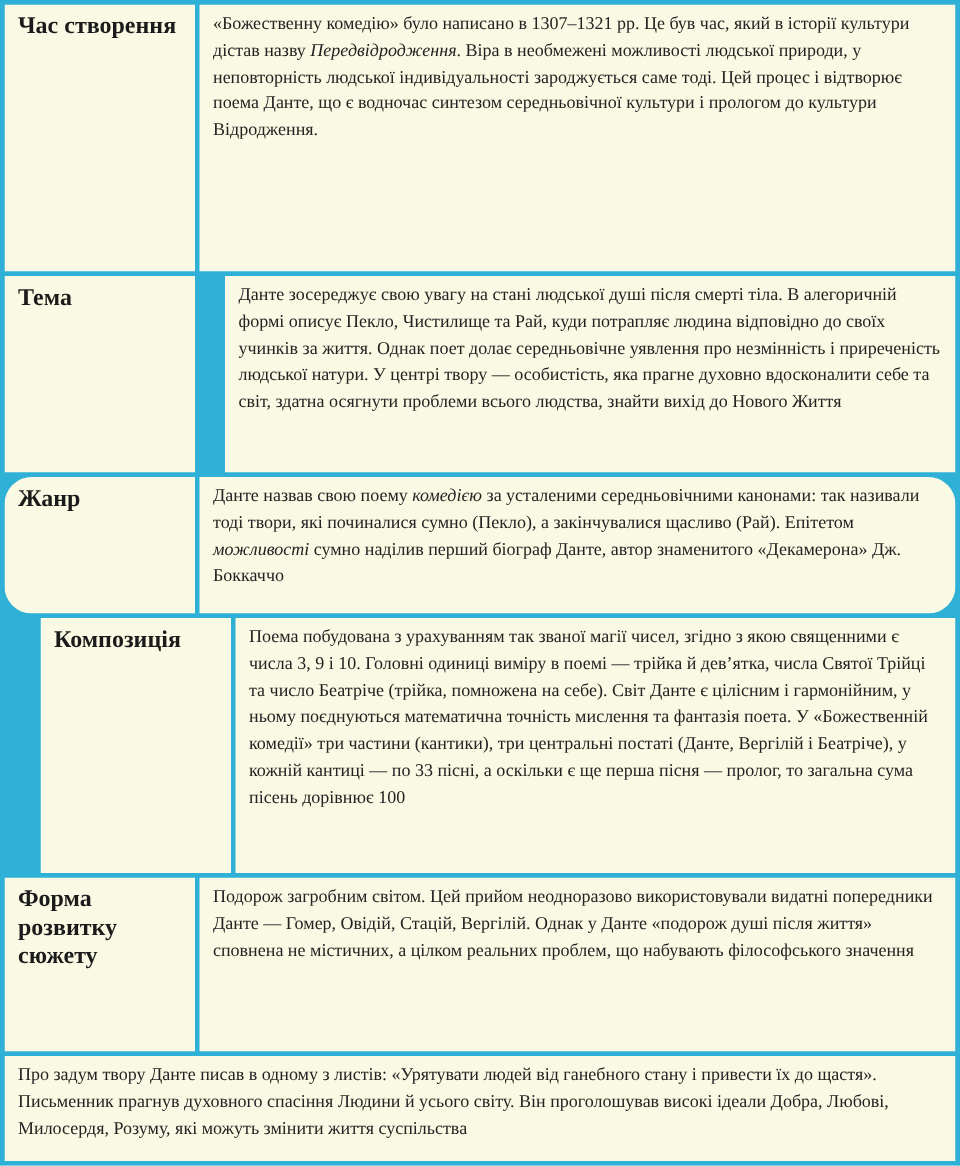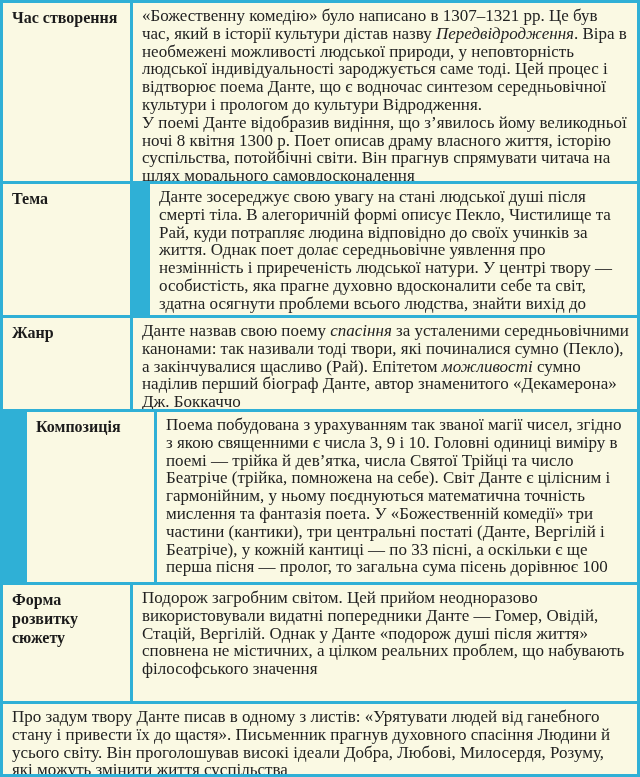--- a/index.html
+++ b/index.html
@@ -19,21 +19,21 @@
     gap: 3px;
   }
   .row {
     display: flex;
     gap: 3px;
     flex-shrink: 0;
     overflow: hidden;
   }
   .row:nth-child(1) { height: 178px; }
   .row:nth-child(2) { height: 131px; gap: 20px; }
-  .row:nth-child(3) { height: 91px;  }
+  .row:nth-child(3) { height: 91px; border-radius: 18px;  }
   .row:nth-child(4) { height: 170px; margin-left: 24px; }
   .row:nth-child(5) { height: 116px;  }
   .row:nth-child(6) { flex: 1; }
   .cell {
     background: #faf9e3;
     box-sizing: border-box;
     overflow: hidden;
     color: #222222;
   }
   .cell-label {
@@ -41,50 +41,49 @@
     flex-shrink: 0;
     padding: 5px 6px 5px 9px;
     font-weight: bold;
     font-size: 16px;
     line-height: 19px;
     color: #1b1b1b;
   }
   .cell-content {
     flex: 1;
     padding: 4px 8px 4px 9px;
-    font-size: 17px;
+    font-size: 12px;
     line-height: 17.8px;
     text-align: left;
   }
   .cell-content p {
     margin: 0;
   }
   .it { font-style: italic; }
 </style>
 </head>
 <body>
 
 <div class="table" id="table">
     <div class="row">
       <div class="cell cell-label">Час створення</div>
       <div class="cell cell-content">
         <p><span>«Божественну комедію» було написано в 1307–1321 рр. Це був час, який в історії культури дістав назву </span><span class="it">Передвідродження</span><span>. Віра в необмежені можливості людської природи, у неповторність людської індивідуальності зароджується саме тоді. Цей процес і відтворює поема Данте, що є водночас синтезом середньовічної культури і прологом до культури Відродження.</span></p>
-        <p><span>У поемі Данте відобразив видіння, що з’явилось йому великодньої ночі 8 квітня 1300 р. Поет описав драму власного життя, історію суспільства, потойбічні світи. Він прагнув спрямувати читача на шлях морального самовдосконалення</span></p>
       </div>
     </div>
     <div class="row">
       <div class="cell cell-label">Тема</div>
       <div class="cell cell-content">
         <p><span>Данте зосереджує свою увагу на стані людської душі після смерті тіла. В алегоричній формі описує Пекло, Чистилище та Рай, куди потрапляє людина відповідно до своїх учинків за життя. Однак поет долає середньовічне уявлення про незмінність і приреченість людської натури. У центрі твору — особистість, яка прагне духовно вдосконалити себе та світ, здатна осягнути проблеми всього людства, знайти вихід до Нового Життя</span></p>
       </div>
     </div>
     <div class="row">
       <div class="cell cell-label">Жанр</div>
       <div class="cell cell-content">
-        <p><span>Данте назвав свою поему </span><span class="it">спасіння</span><span> за усталеними середньовічними канонами: так називали тоді твори, які починалися сумно (Пекло), а закінчувалися щасливо (Рай). Епітетом </span><span class="it">можливості</span><span> сумно наділив перший біограф Данте, автор знаменитого «Декамерона» Дж. Боккаччо</span></p>
+        <p><span>Данте назвав свою поему </span><span class="it">комедією</span><span> за усталеними середньовічними канонами: так називали тоді твори, які починалися сумно (Пекло), а закінчувалися щасливо (Рай). Епітетом </span><span class="it">можливості</span><span> сумно наділив перший біограф Данте, автор знаменитого «Декамерона» Дж. Боккаччо</span></p>
       </div>
     </div>
     <div class="row">
       <div class="cell cell-label">Композиція</div>
       <div class="cell cell-content">
         <p><span>Поема побудована з урахуванням так званої магії чисел, згідно з якою священними є числа 3, 9 і 10. Головні одиниці виміру в поемі — трійка й дев’ятка, числа Святої Трійці та число Беатріче (трійка, помножена на себе). Світ Данте є цілісним і гармонійним, у ньому поєднуються математична точність мислення та фантазія поета. У «Божественній комедії» три частини (кантики), три центральні постаті (Данте, Вергілій і Беатріче), у кожній кантиці — по 33 пісні, а оскільки є ще перша пісня — пролог, то загальна сума пісень дорівнює 100</span></p>
       </div>
     </div>
     <div class="row">
       <div class="cell cell-label">Форма розвитку сюжету</div>

